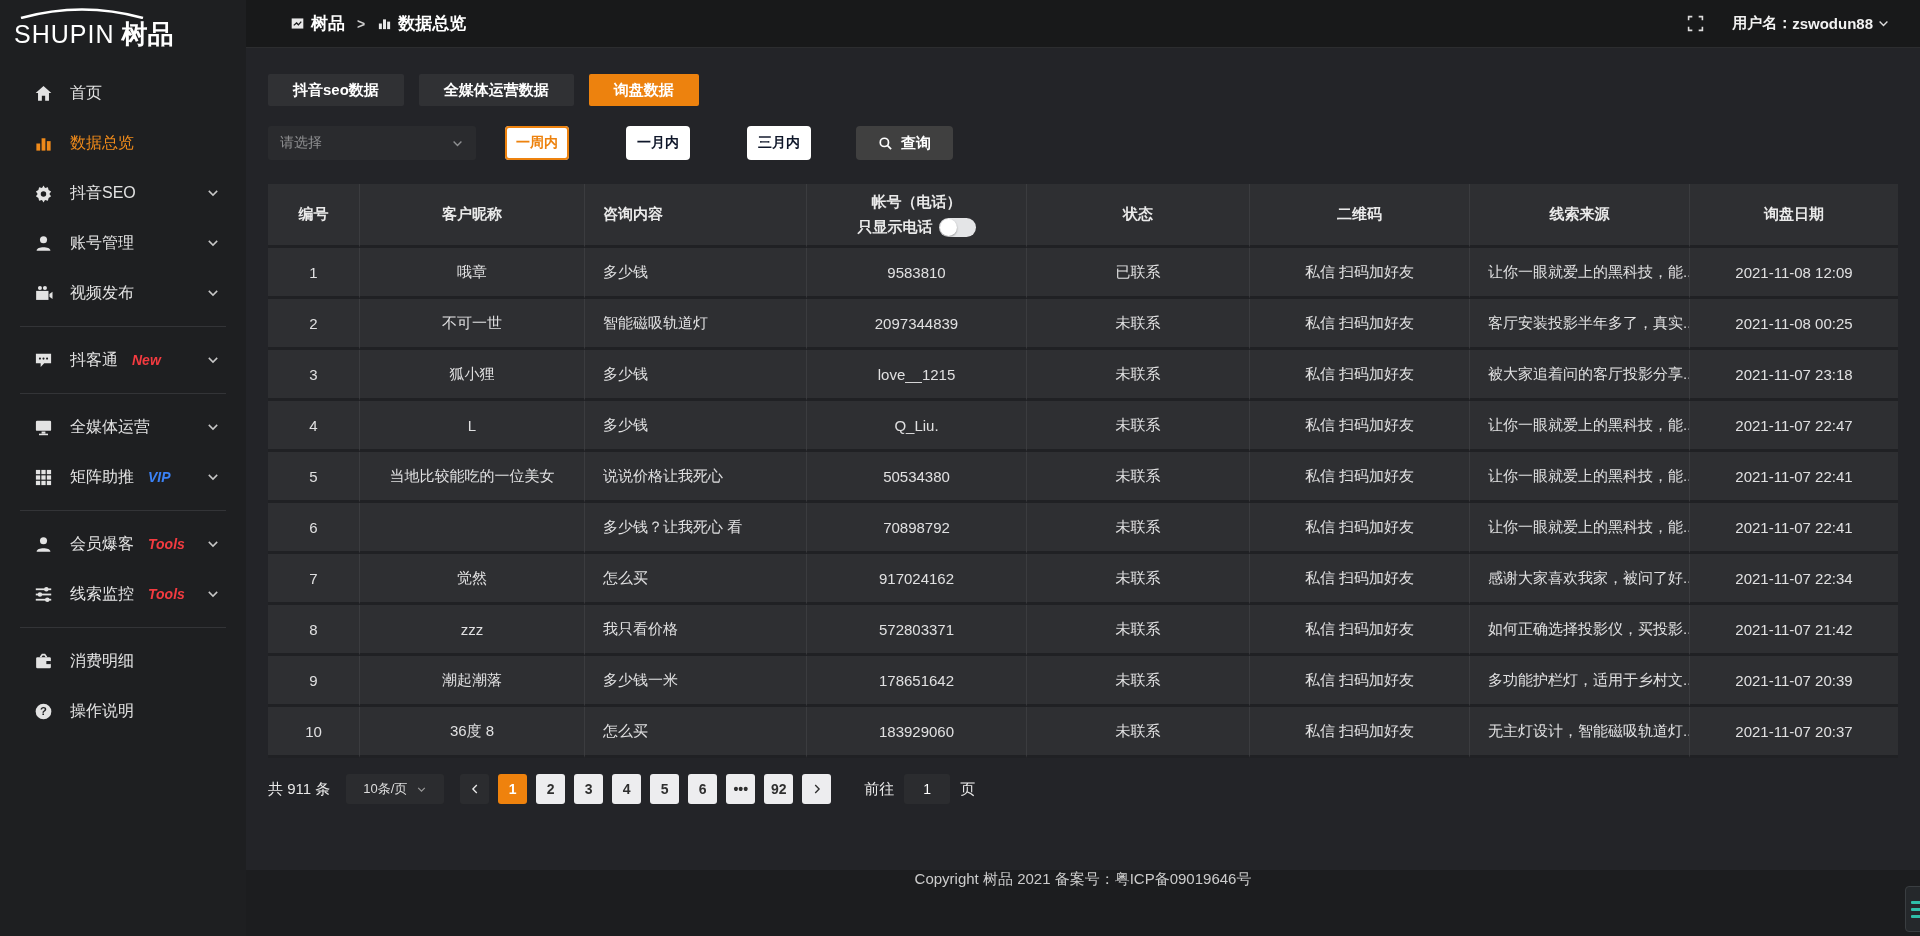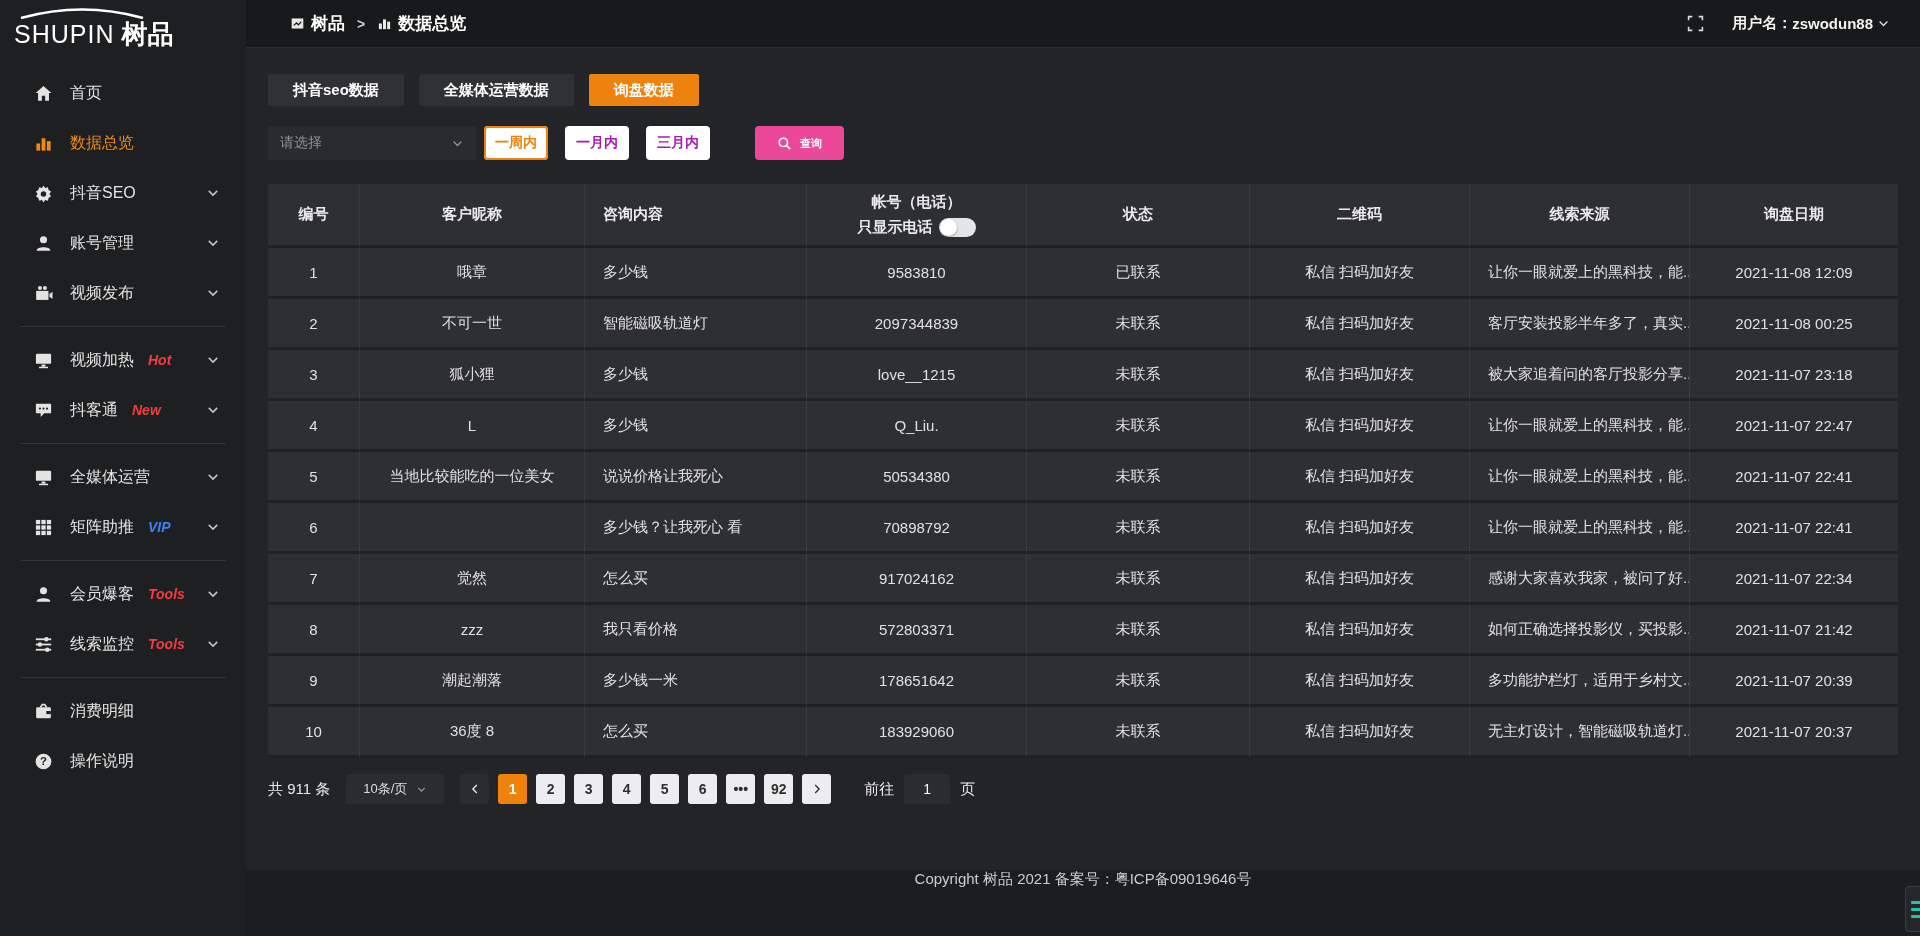--- a/index.html
+++ b/index.html
@@ -54,26 +54,26 @@
   .tab { height:32px; padding:0 25px; background:#303134; color:#fff; font-size:15px; font-weight:bold;
     border-radius:2px; display:flex; align-items:center; margin-right:15px; cursor:pointer; }
   .tab.active { background:#ed820e; }
 
   
   .filters { display:flex; align-items:center; margin-bottom:24px; }
   .select { width:208px; height:34px; background:#2a2b2e; border-radius:3px; color:#8f9092;
     font-size:14px; display:flex; align-items:center; justify-content:space-between; padding:0 12px; cursor:pointer;gap:40px; }
   .select-chev { width:13px; height:13px; display:inline-flex; color:#8f9092; }
   .select-chev svg { width:100%; height:100%; }
-  .ranges { display:flex; margin-left:8px; }
-  .range-btn { width:64px; height:34px; background:#ffffff; color:#a21caf; font-weight:bold; font-size:14px;
+  .ranges { display:flex; margin-left:29px;gap:40px; }
+  .range-btn { width:64px; height:34px; background:#ffffff; color:#0f172a; font-weight:bold; font-size:14px;
     border-radius:4px; display:flex; align-items:center; justify-content:center; margin-right:17px; cursor:pointer; }
   .range-btn.active { color:#ed820e; box-shadow:inset 0 0 0 2px #ed820e; }
-  .query-btn { height:34px; padding:0 22px; background:#ec4899; border:none; border-radius:4px; color:#fff;
-    font-weight:bold; font-size:11px; display:flex; align-items:center; gap:8px; margin-left:28px; cursor:pointer;
+  .query-btn { height:34px; padding:0 22px; background:#404040; border:none; border-radius:4px; color:#fff;
+    font-weight:bold; font-size:15px; display:flex; align-items:center; gap:8px; margin-left:28px; cursor:pointer;
     font-family:inherit; }
   .q-icon { width:15px; height:15px; display:inline-flex; color:#fff; }
   .q-icon svg { width:100%; height:100%; }
 
   
   .data-table { width:1630px; border-collapse:separate; border-spacing:0; table-layout:fixed; }
   .data-table th { background:#2e2f32; height:64px; border-bottom:3px solid #202124; border-right:1px solid #3b3c3f;
     font-size:15px; font-weight:bold; color:#eaeaea; text-align:center; }
   .data-table td { background:#2e2f32; height:51px; border-bottom:3px solid #202124; border-right:1px solid #3b3c3f;
     font-size:15px; color:#e0e0e1; text-align:center; white-space:nowrap; overflow:hidden; }
@@ -183,36 +183,20 @@
             </svg>
           </span>
           <span class="slabel">视频发布</span>
           <span class="schev">
             <svg viewBox="0 0 16 16">
               <path d="M3.2 5.6 L8 10.4 L12.8 5.6" fill="none" stroke="currentColor" stroke-width="1.7"></path>
             </svg>
           </span>
         </div>
         <div class="side-divider"></div>
-        <div class="side-item">
-          <span class="sicon">
-            <svg viewBox="0 0 16 16">
-              <rect x="1.6" y="2.4" width="12.8" height="8.4" rx="1" fill="currentColor"></rect>
-              <rect x="6.4" y="11.4" width="3.2" height="1.8" fill="currentColor"></rect>
-              <rect x="4.2" y="13.2" width="7.6" height="1.3" fill="currentColor"></rect>
-            </svg>
-          </span>
-          <span class="slabel">视频加热</span>
-          <span class="sbadge badge-red">Hot</span>
-          <span class="schev">
-            <svg viewBox="0 0 16 16">
-              <path d="M3.2 5.6 L8 10.4 L12.8 5.6" fill="none" stroke="currentColor" stroke-width="1.7"></path>
-            </svg>
-          </span>
-        </div>
         <div class="side-item">
           <span class="sicon">
             <svg viewBox="0 0 16 16">
               <path d="M1.6 2.4 h12.8 v8 H8.6 l-3 3 v-3 H1.6 Z" fill="currentColor"></path>
               <circle cx="5" cy="6.4" r=".9" fill="#1e1f21"></circle>
               <circle cx="8" cy="6.4" r=".9" fill="#1e1f21"></circle>
               <circle cx="11" cy="6.4" r=".9" fill="#1e1f21"></circle>
             </svg>
           </span>
           <span class="slabel">抖客通</span>

